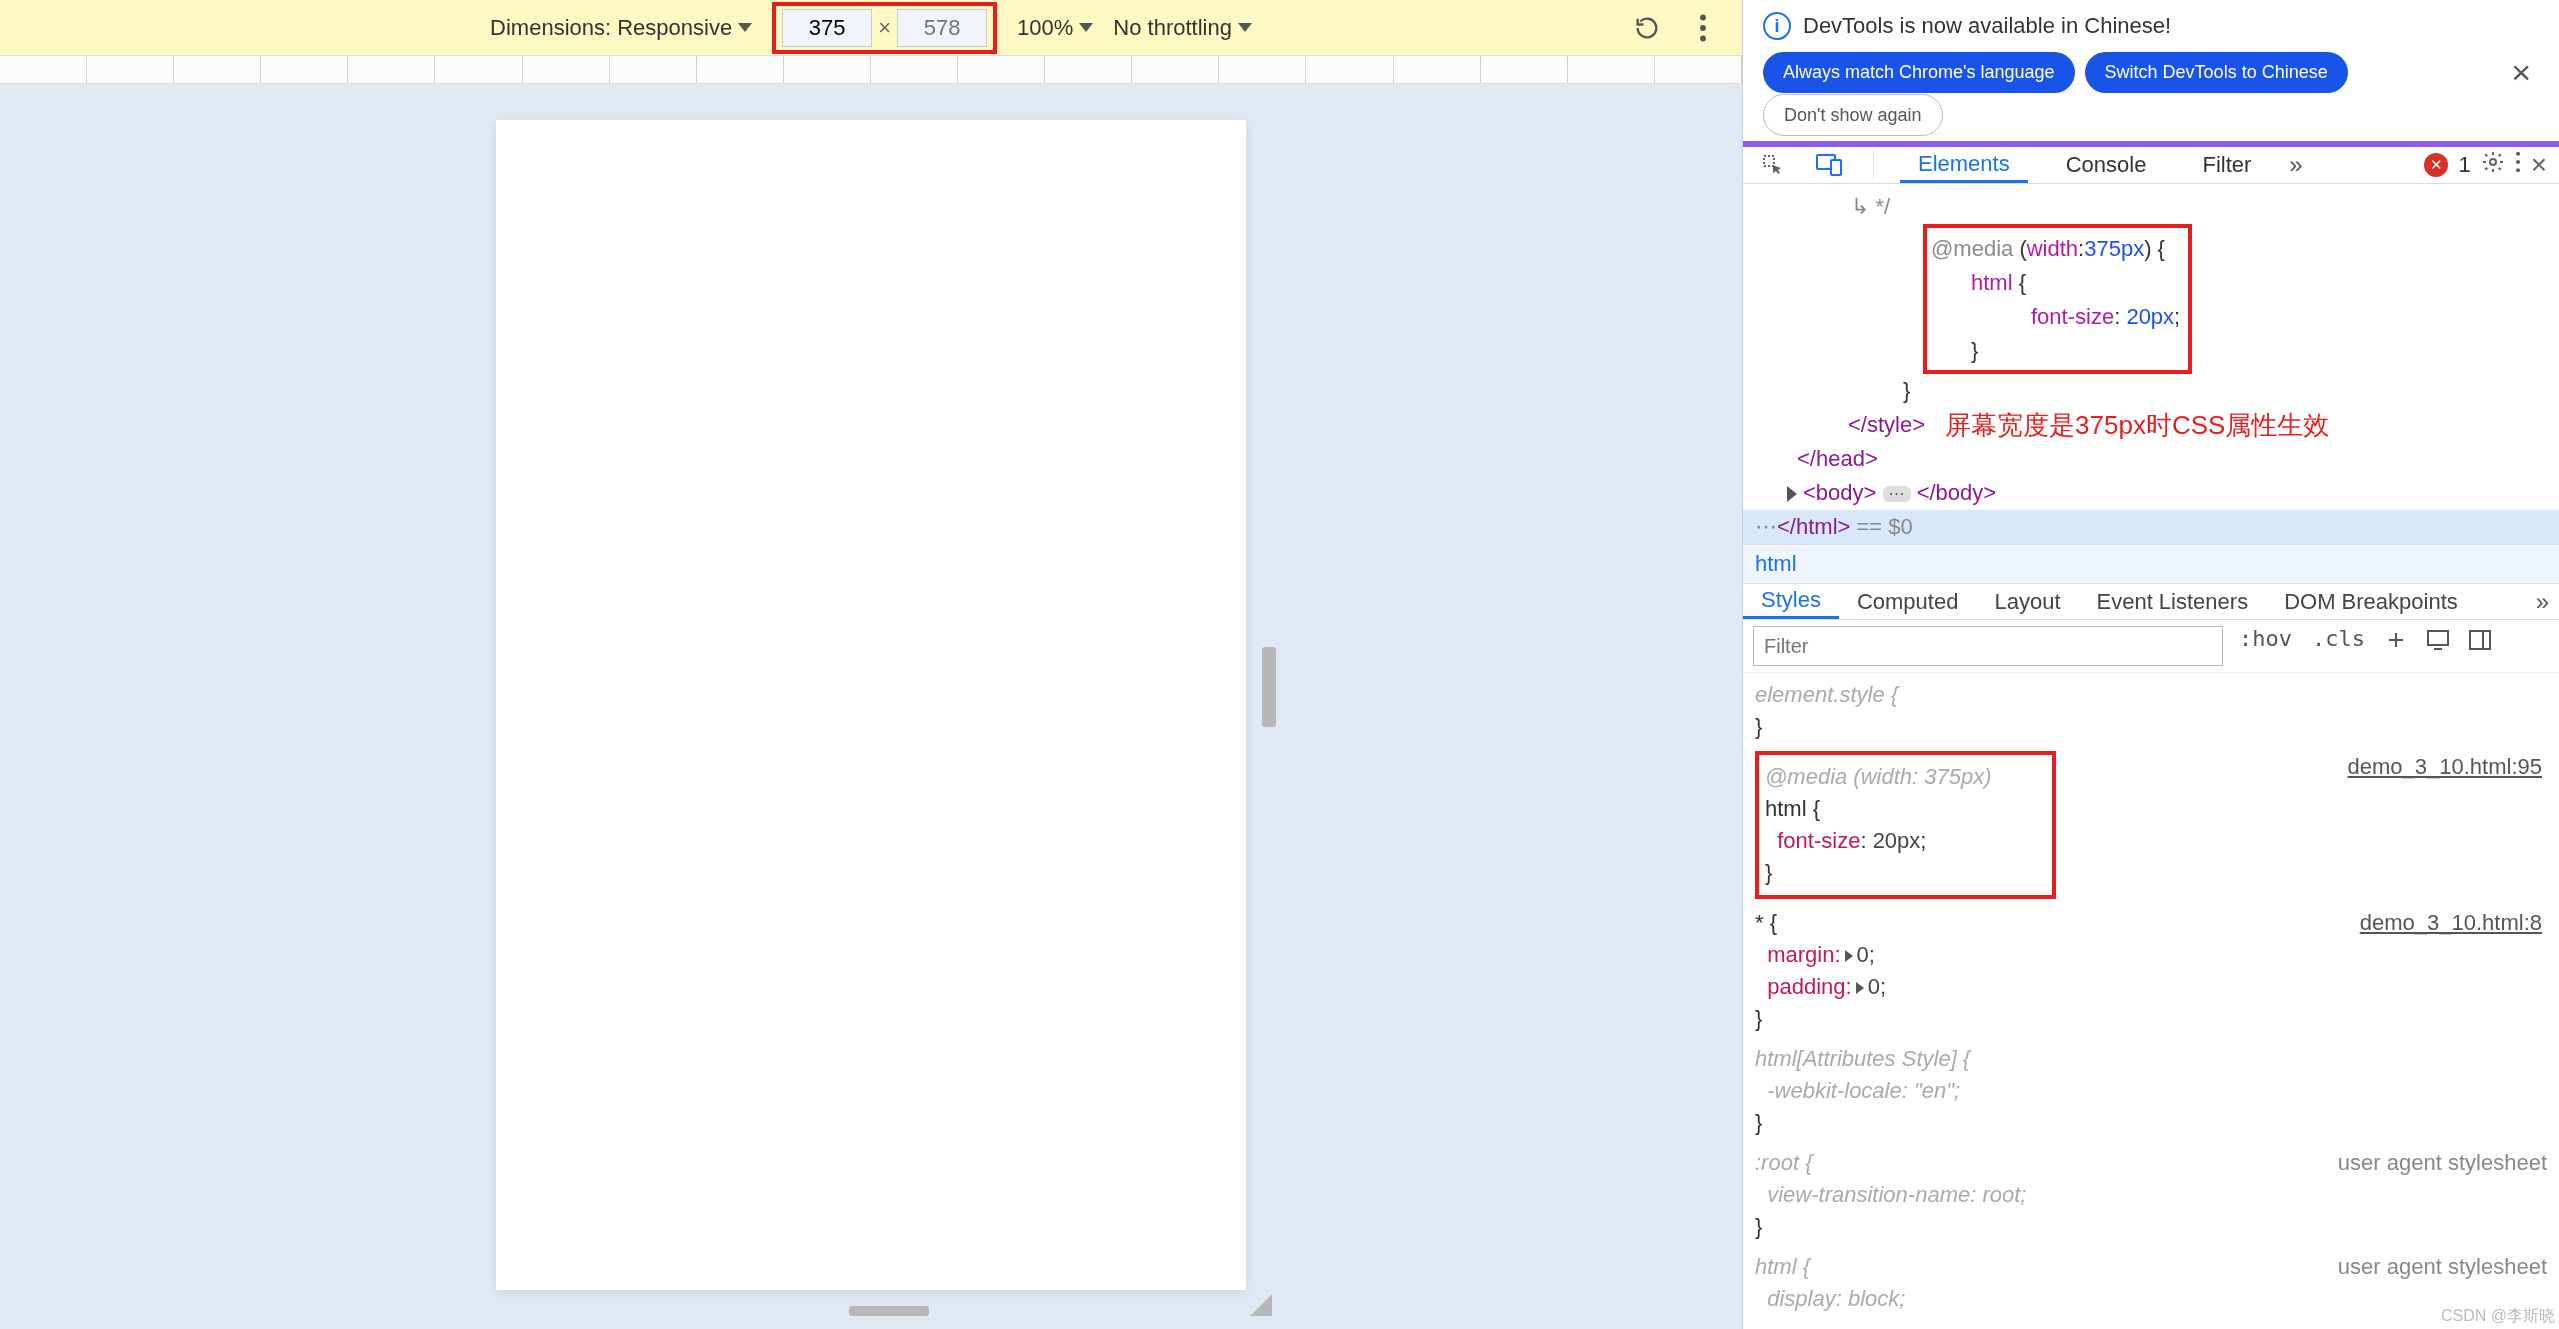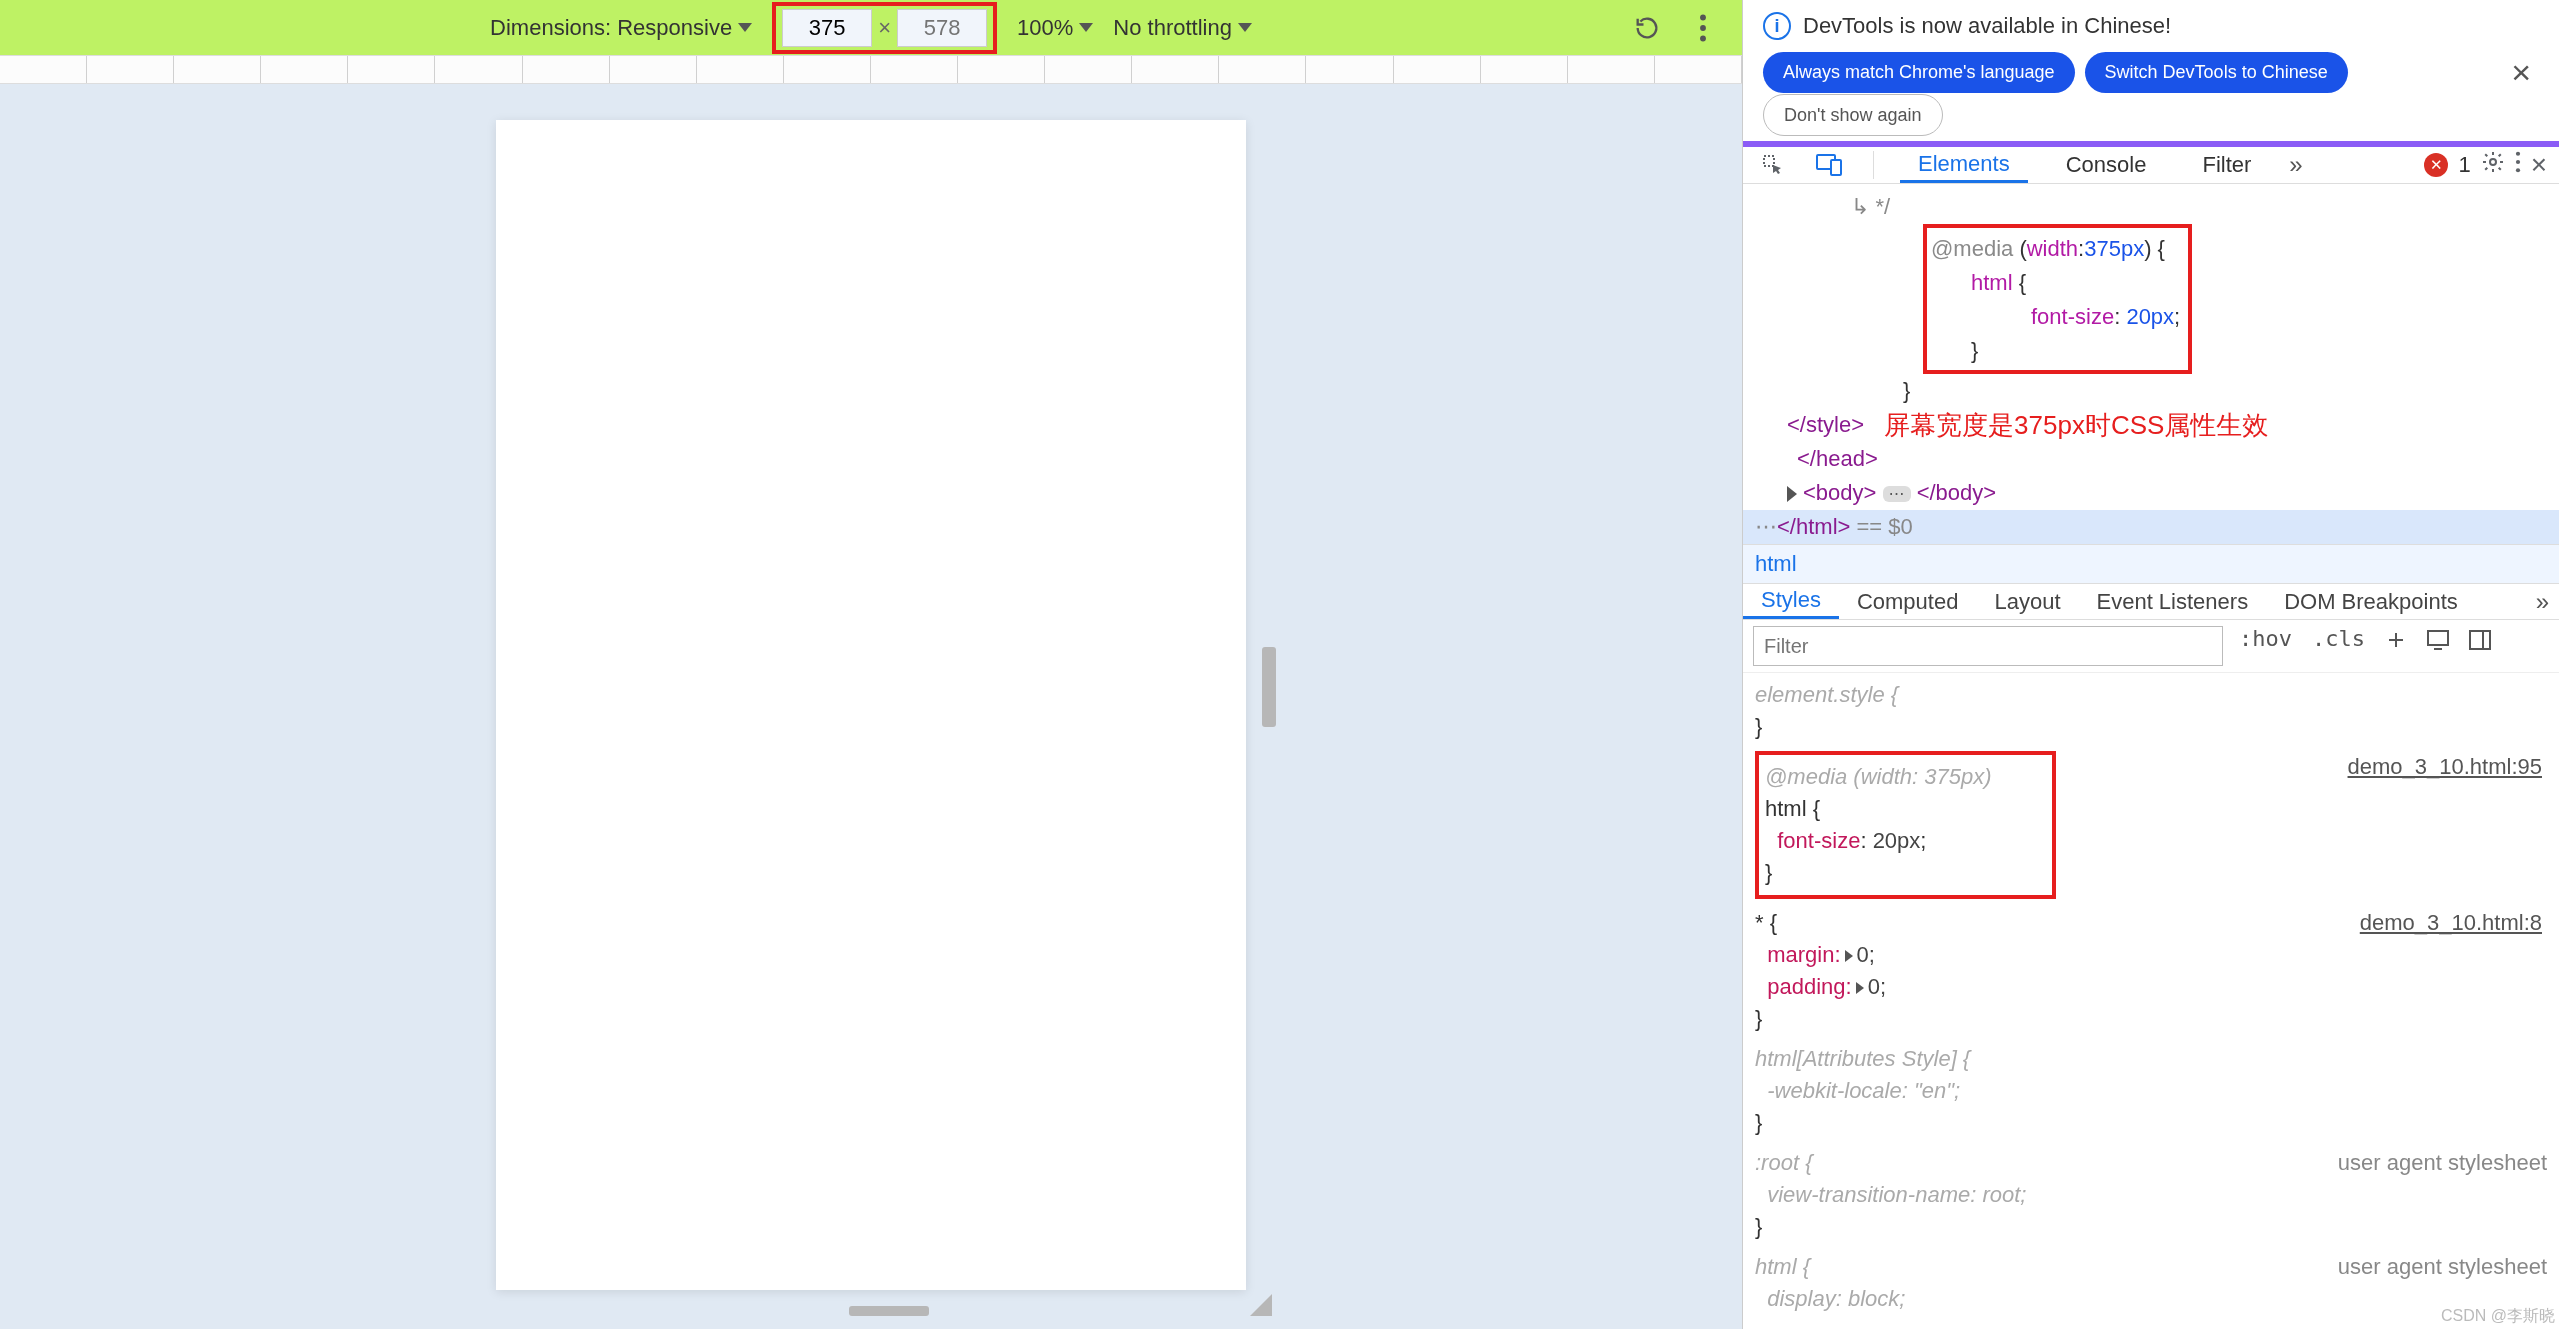--- a/index.html
+++ b/index.html
@@ -1,20 +1,20 @@
 <!DOCTYPE html>
 <html><head>
 <meta charset="utf-8">
 <style>
 * { margin: 0; padding: 0; box-sizing: border-box; font-family: "Helvetica Neue", Arial, sans-serif; }
 body { display: flex; width: 2559px; height: 1329px; font-size: 22px; color: #333; overflow: hidden; }
 
 
 .viewport-panel { flex: 1; display: flex; flex-direction: column; background: #e0e9f3; overflow: hidden; }
-.vp-toolbar { display: flex; align-items: center; height: 56px; background: #bef264; border-bottom: 1px solid #ddd; padding: 0 20px; gap: 20px; justify-content: center; position: relative; }
+.vp-toolbar { display: flex; align-items: center; height: 56px; background: #fef9c3; border-bottom: 1px solid #ddd; padding: 0 20px; gap: 20px; justify-content: center; position: relative; }
 .dim-drop { display: inline-flex; align-items: center; gap: 6px; cursor: pointer; }
 .tri-down { width: 0; height: 0; border-left: 7px solid transparent; border-right: 7px solid transparent; border-top: 9px solid #555; display: inline-block; }
 .dim-inputs { display: inline-flex; align-items: center; gap: 6px; border: 4px solid #e61e1e; padding: 3px 6px; }
 .dim-inputs input { width: 90px; height: 38px; border: 1px solid #ccc; text-align: center; font-size: 22px; background: #f1f5fb; }
 .dim-inputs input.placeholder { color: #999; }
 .dim-inputs .x { color: #666; }
 .vp-toolbar .spacer-right { position: absolute; right: 24px; display: flex; align-items: center; gap: 26px; }
 .rotate-icon, .dots-icon { width: 30px; height: 30px; display: inline-flex; justify-content: center; align-items: center; cursor: pointer; }
 .rulers { height: 28px; background: #fcfcfc; border-bottom: 1px solid #ddd; display: flex; }
 .rulers .tick { flex: 1; border-right: 1px solid #d0d0d0; }
@@ -209,21 +209,21 @@
 
   <div class="src-area">
     <div class="src-line"><span style="padding-left:80px"><span class="gray">↳ </span><span class="at">*/</span></span></div>
     <div class="redbox">
       <div><span class="at">@media</span> <span>(</span><span class="kw">width</span>:<span class="num">375px</span><span>) {</span></div>
       <div style="padding-left:40px"><span class="kw">html</span> {</div>
       <div style="padding-left:100px"><span class="kw">font-size</span>: <span class="num">20px</span>;</div>
       <div style="padding-left:40px">}</div>
     </div>
     <div class="src-line" style="padding-left:160px">}</div>
-    <div class="src-line" style="display:flex;gap:20px;padding-left:44px;align-items:flex-start">
+    <div class="src-line" style="display:flex;gap:20px;padding-left:105px;align-items:flex-start">
       <span class="tag">&lt;/style&gt;</span>
       <span class="ann">屏幕宽度是375px时CSS属性生效</span>
     </div>
     <div class="src-line" style="padding-left:54px"><span class="tag">&lt;/head&gt;</span></div>
     <div class="src-line" style="padding-left:44px"><span class="tri-right"></span><span class="tag">&lt;body&gt;</span> <span class="ellip">⋯</span> <span class="tag">&lt;/body&gt;</span></div>
     <div class="sel-row"><span class="gray">⋯</span><span class="tag">&lt;/html&gt;</span><span class="gray"> == $0</span></div>
   </div>
 
   <div class="breadcrumb">html</div>
 

